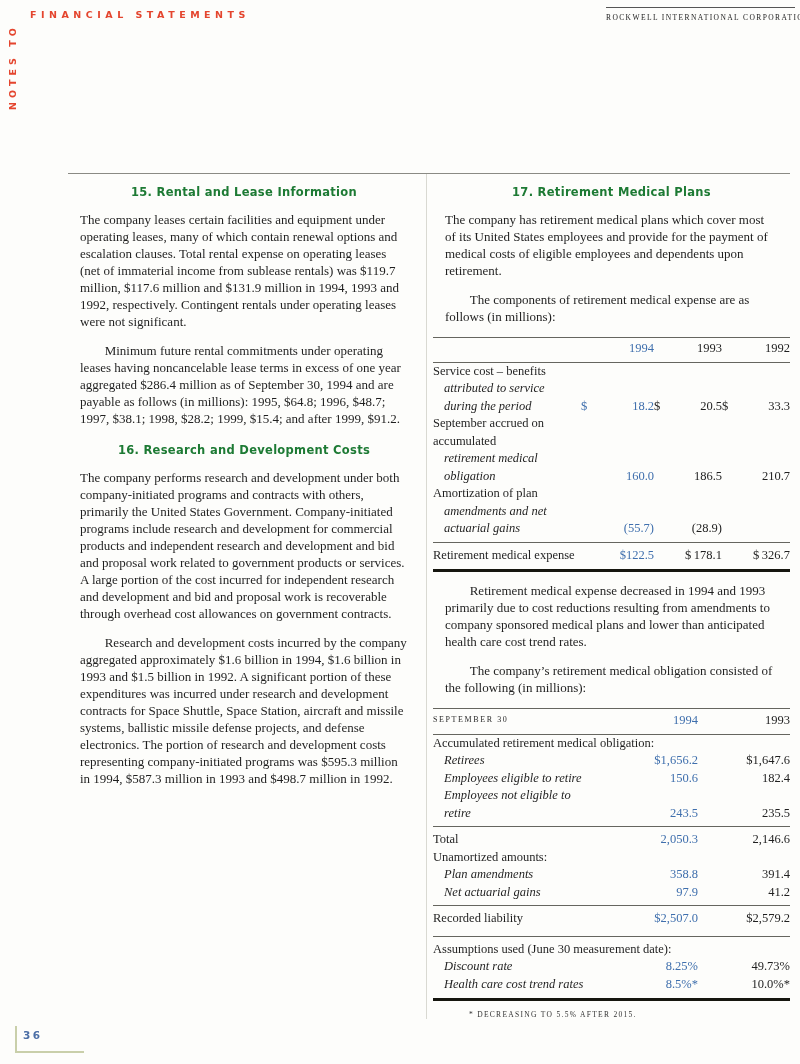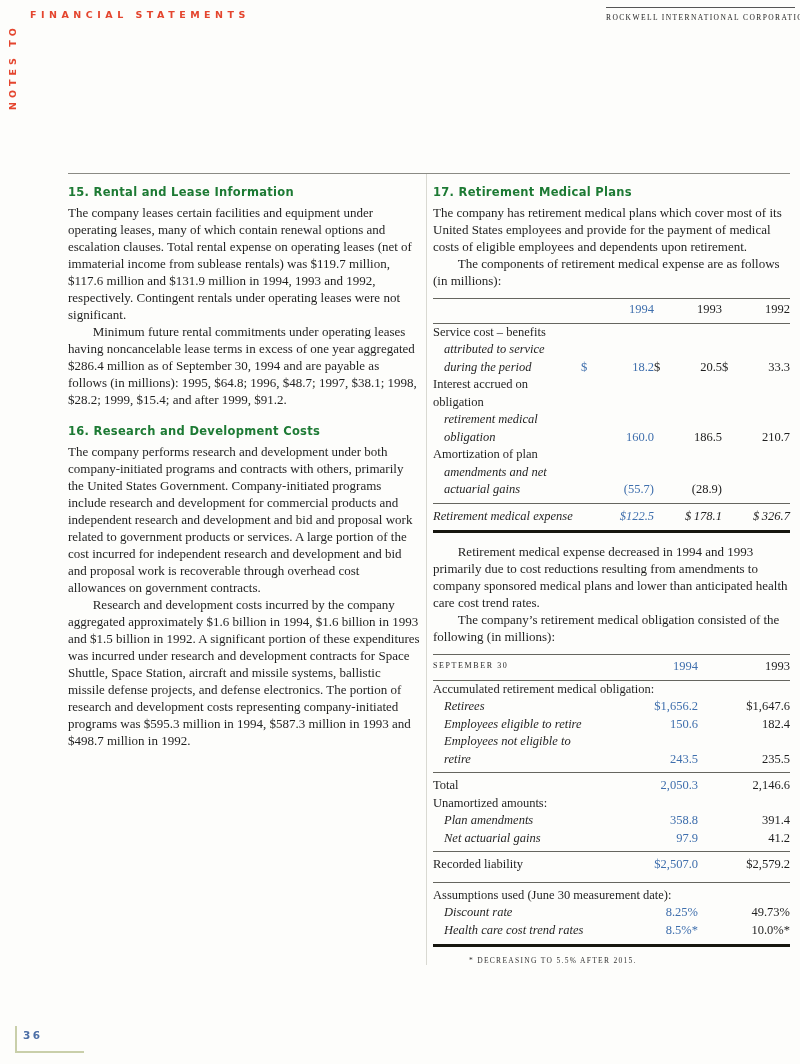--- a/index.html
+++ b/index.html
@@ -32,42 +32,43 @@
     border-top:1px solid #8a8a84; display:flex; align-items:stretch;
   }
   .col-left{flex:0 0 352px;}
   .col-gap{flex:0 0 13px; position:relative;}
   .col-gap::after{content:""; position:absolute; left:6px; top:0; bottom:0; width:1px; background:#d9d9d2;}
   .col-right{flex:0 0 357px;}
   h2{
     font-family:"DejaVu Sans", sans-serif; font-weight:bold;
     font-size:11.5px; letter-spacing:.3px; color:#1d7a34;
     margin:11px 0 5px 0;
+    text-align:center;
   }
   h2.later{margin-top:16px;}
   .col-left p, .col-right p{
-    margin:0; font-size:13px; line-height:17px; text-align:left;
+    margin:12px; font-size:13px; line-height:17px; text-align:left;
   }
   p.indent{text-indent:1.9em;}
   p.after-table{margin-top:10px;}
   
   .fin-table{margin-top:9px; font-size:12.5px;}
   .t-row{display:grid; line-height:17.5px; align-items:end;}
   #expense-table .t-row{grid-template-columns:1fr 73px 68px 68px;}
   #obligation-table .t-row{grid-template-columns:1fr 92px 80px;gap:12px;}
   .t-row .lbl{padding-right:4px;}
   .t-row .lbl.ind{padding-left:11px;font-style:italic;}
   .t-row.group .lbl{grid-column:1 / -1;}
   .vc{text-align:right; white-space:nowrap;}
   .vc.split{display:flex; justify-content:space-between;}
   .vc.c0{color:#3f6fad;}
   .t-head{border-top:1px solid #66665f; border-bottom:1px solid #66665f; padding:2px 0 4px 0;}
   .t-head .yr{align-self:end;}
   .t-head .lbl-small{font-size:8px; letter-spacing:1.6px; color:#2a2a2a; align-self:end; padding-bottom:1px;}
-  .t-total{border-top:1px solid #66665f; border-bottom:3px solid #16160f; margin-top:4px; padding:4px 0 5px 0;font-style:italic;}
+  .t-total{border-top:1px solid #66665f; border-bottom:3px solid #16160f; margin-top:4px; padding:4px 0 5px 0;}
   .t-rule{border-top:1px solid #66665f; margin-top:4px; padding-top:4px;}
   #obligation-table{border-bottom:3px solid #16160f; padding-bottom:5px;}
   #obligation-table .t-row.liab{padding-bottom:4px;}
   .footnote{
     margin-top:9px; font-size:7.5px; letter-spacing:1.3px; color:#333;
     font-family:"Liberation Serif", serif;
     margin-left:36px;
   }
   
   .corner-bracket{
@@ -135,21 +136,21 @@
             <div class="vc c1 split">
               <span>$</span>
               <span>20.5</span>
             </div>
             <div class="vc c2 split">
               <span>$</span>
               <span>33.3</span>
             </div>
           </div>
           <div class="t-row">
-            <div class="lbl">Interest accrued on obligation</div>
+            <div class="lbl">September accrued on accumulated</div>
             <div></div>
             <div></div>
             <div></div>
           </div>
           <div class="t-row">
             <div class="lbl ind">retirement medical obligation</div>
             <div class="vc c0">160.0</div>
             <div class="vc c1">186.5</div>
             <div class="vc c2">210.7</div>
           </div>

